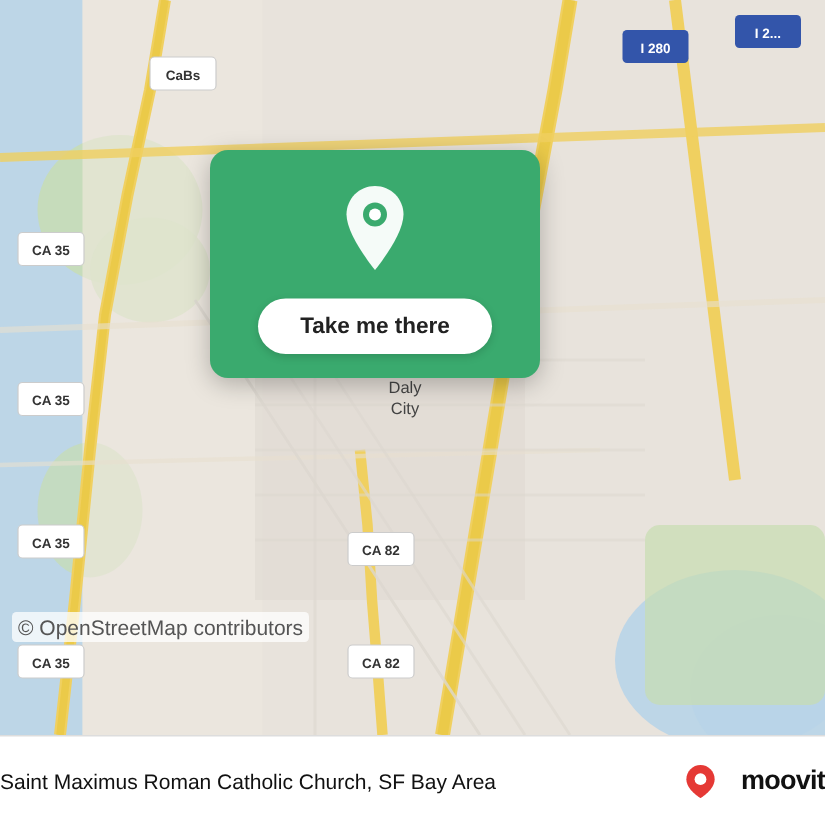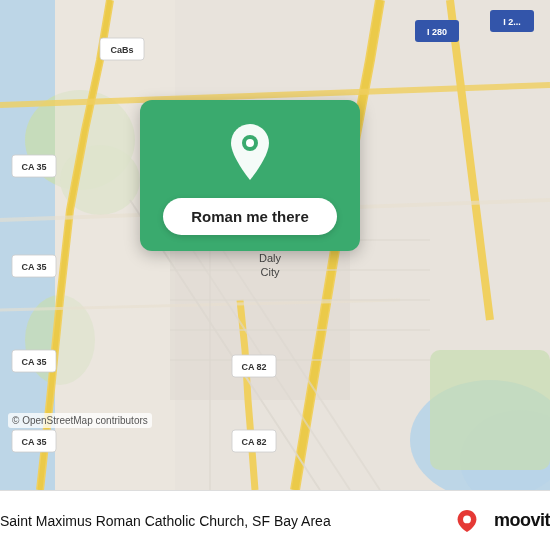--- a/index.html
+++ b/index.html
@@ -102,21 +102,21 @@
       font-weight: 700;
       color: #111;
       letter-spacing: -0.5px;
     }
 
     
     #attribution {
       position: absolute;
       bottom: 62px;
       left: 8px;
-      font-size: 10px;
+      font-size: 14px;
       color: #555;
       background: rgba(255,255,255,0.75);
       padding: 2px 4px;
       border-radius: 3px;
       z-index: 15;
     }
   </style>
 </head>
 <body>
 
@@ -194,21 +194,21 @@
   </svg>
 
   <div id="action-card">
     <div id="location-icon-wrapper">
       <svg width="48" height="56" viewBox="0 0 48 56" xmlns="http://www.w3.org/2000/svg">
         <path d="M24 0C13.5 0 5 8.5 5 19C5 33 24 56 24 56C24 56 43 33 43 19C43 8.5 34.5 0 24 0Z" fill="white" opacity="0.95"></path>
         <circle cx="24" cy="19" r="8" fill="#3aaa6e"></circle>
         <circle cx="24" cy="19" r="4" fill="white"></circle>
       </svg>
     </div>
-    <button id="take-me-there-btn">Roman me there</button>
+    <button id="take-me-there-btn">Take me there</button>
   </div>
 
   <div id="attribution">© OpenStreetMap contributors</div>
 </div>
 
 <div id="bottom-bar">
   <div id="place-info">
     <span id="place-name">Saint Maximus Roman Catholic Church, SF Bay Area</span>
   </div>
   <div id="moovit-logo">

